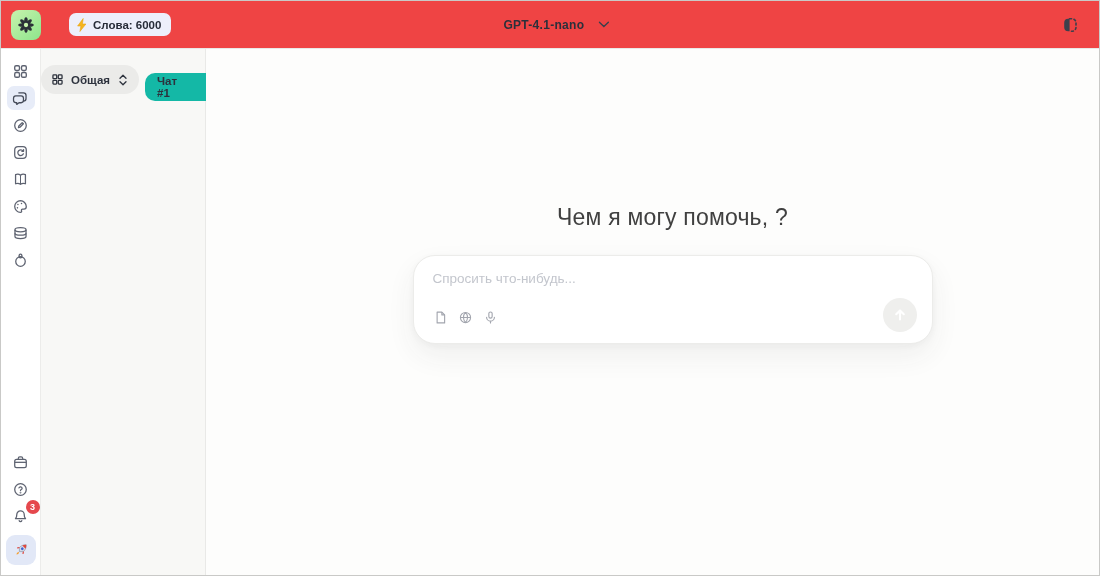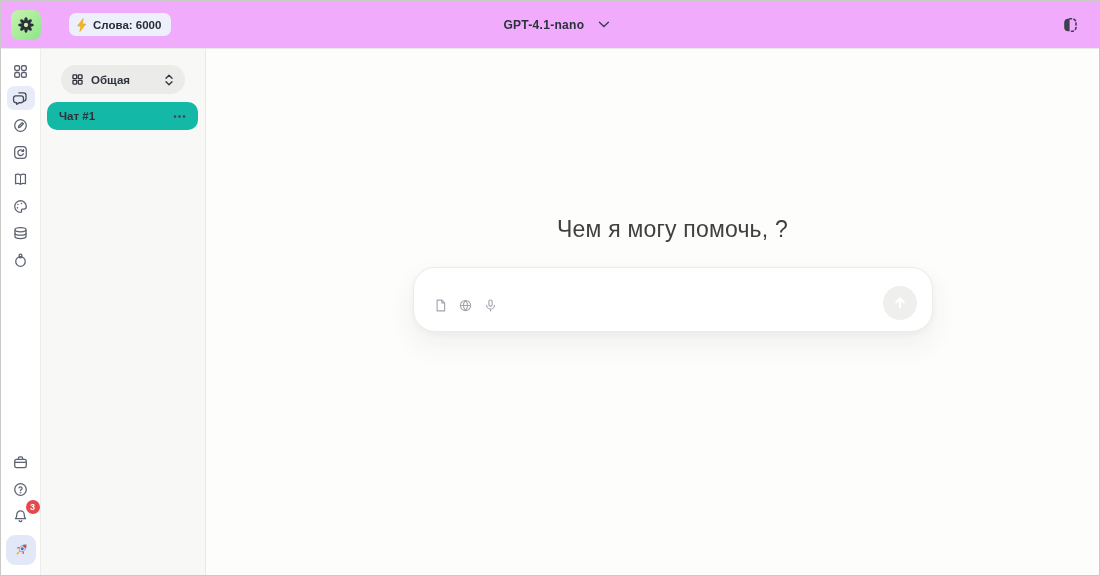--- a/index.html
+++ b/index.html
@@ -14,21 +14,21 @@
     grid-template-rows: 48px 1fr;
     background: #fff;
     overflow: hidden;
   }
 
   
   .header {
     grid-column: 1 / -1;
     display: flex; align-items: center;
     border-bottom: 1px solid #e9e9e7;
-    background: #f0abfc;
+    background: #ef4444;
     position: relative;
     z-index: 2;
   }
   .logo-btn {
     width: 30px; height: 30px; margin-left: 10px;
     border-radius: 8px;
     background: linear-gradient(135deg, #c8f3ad, #8de48c);
     display: flex; align-items: center; justify-content: center;
     cursor: pointer; border: none;
   }
@@ -86,21 +86,21 @@
     background: #e2e8f7;
     display: flex; align-items: center; justify-content: center;
     cursor: pointer;
   }
 
   
   .sidebar {
     grid-row: 2;
     background: #f8f8f6;
     border-right: 1px solid #e9e9e7;
-    display: flex; flex-direction: column;
+    display: flex; flex-direction: row;
     padding: 16px 0 0 0;
   }
   .workspace-pill {
     margin: 0 auto;
     width: 124px; height: 29px;
     background: #ebebe9; border: none; border-radius: 15px;
     display: flex; align-items: center; gap: 7px;
     padding: 0 10px; cursor: pointer;
     color: #2d323d;
   }
@@ -377,20 +377,21 @@
       </button>
     </div>
 
   </div>
 
   <div class="main">
     <div class="main-inner">
       <div class="greeting">Чем я могу помочь, ?</div>
 
       <div class="composer">
+        <textarea placeholder="Спросить что-нибудь..." style=""></textarea>
         <div class="composer-row">
           <div class="composer-icons">
             <button>
               <span>
                 <svg width="15" height="15" viewBox="0 0 20 20" fill="none" stroke="currentColor" stroke-width="1.5" stroke-linejoin="round">
                   <path d="M5.5 2.8h6.3l3.7 3.7v10.7H5.5z"></path>
                   <path d="M11.8 2.8v3.7h3.7"></path>
                 </svg>
               </span>
             </button>

